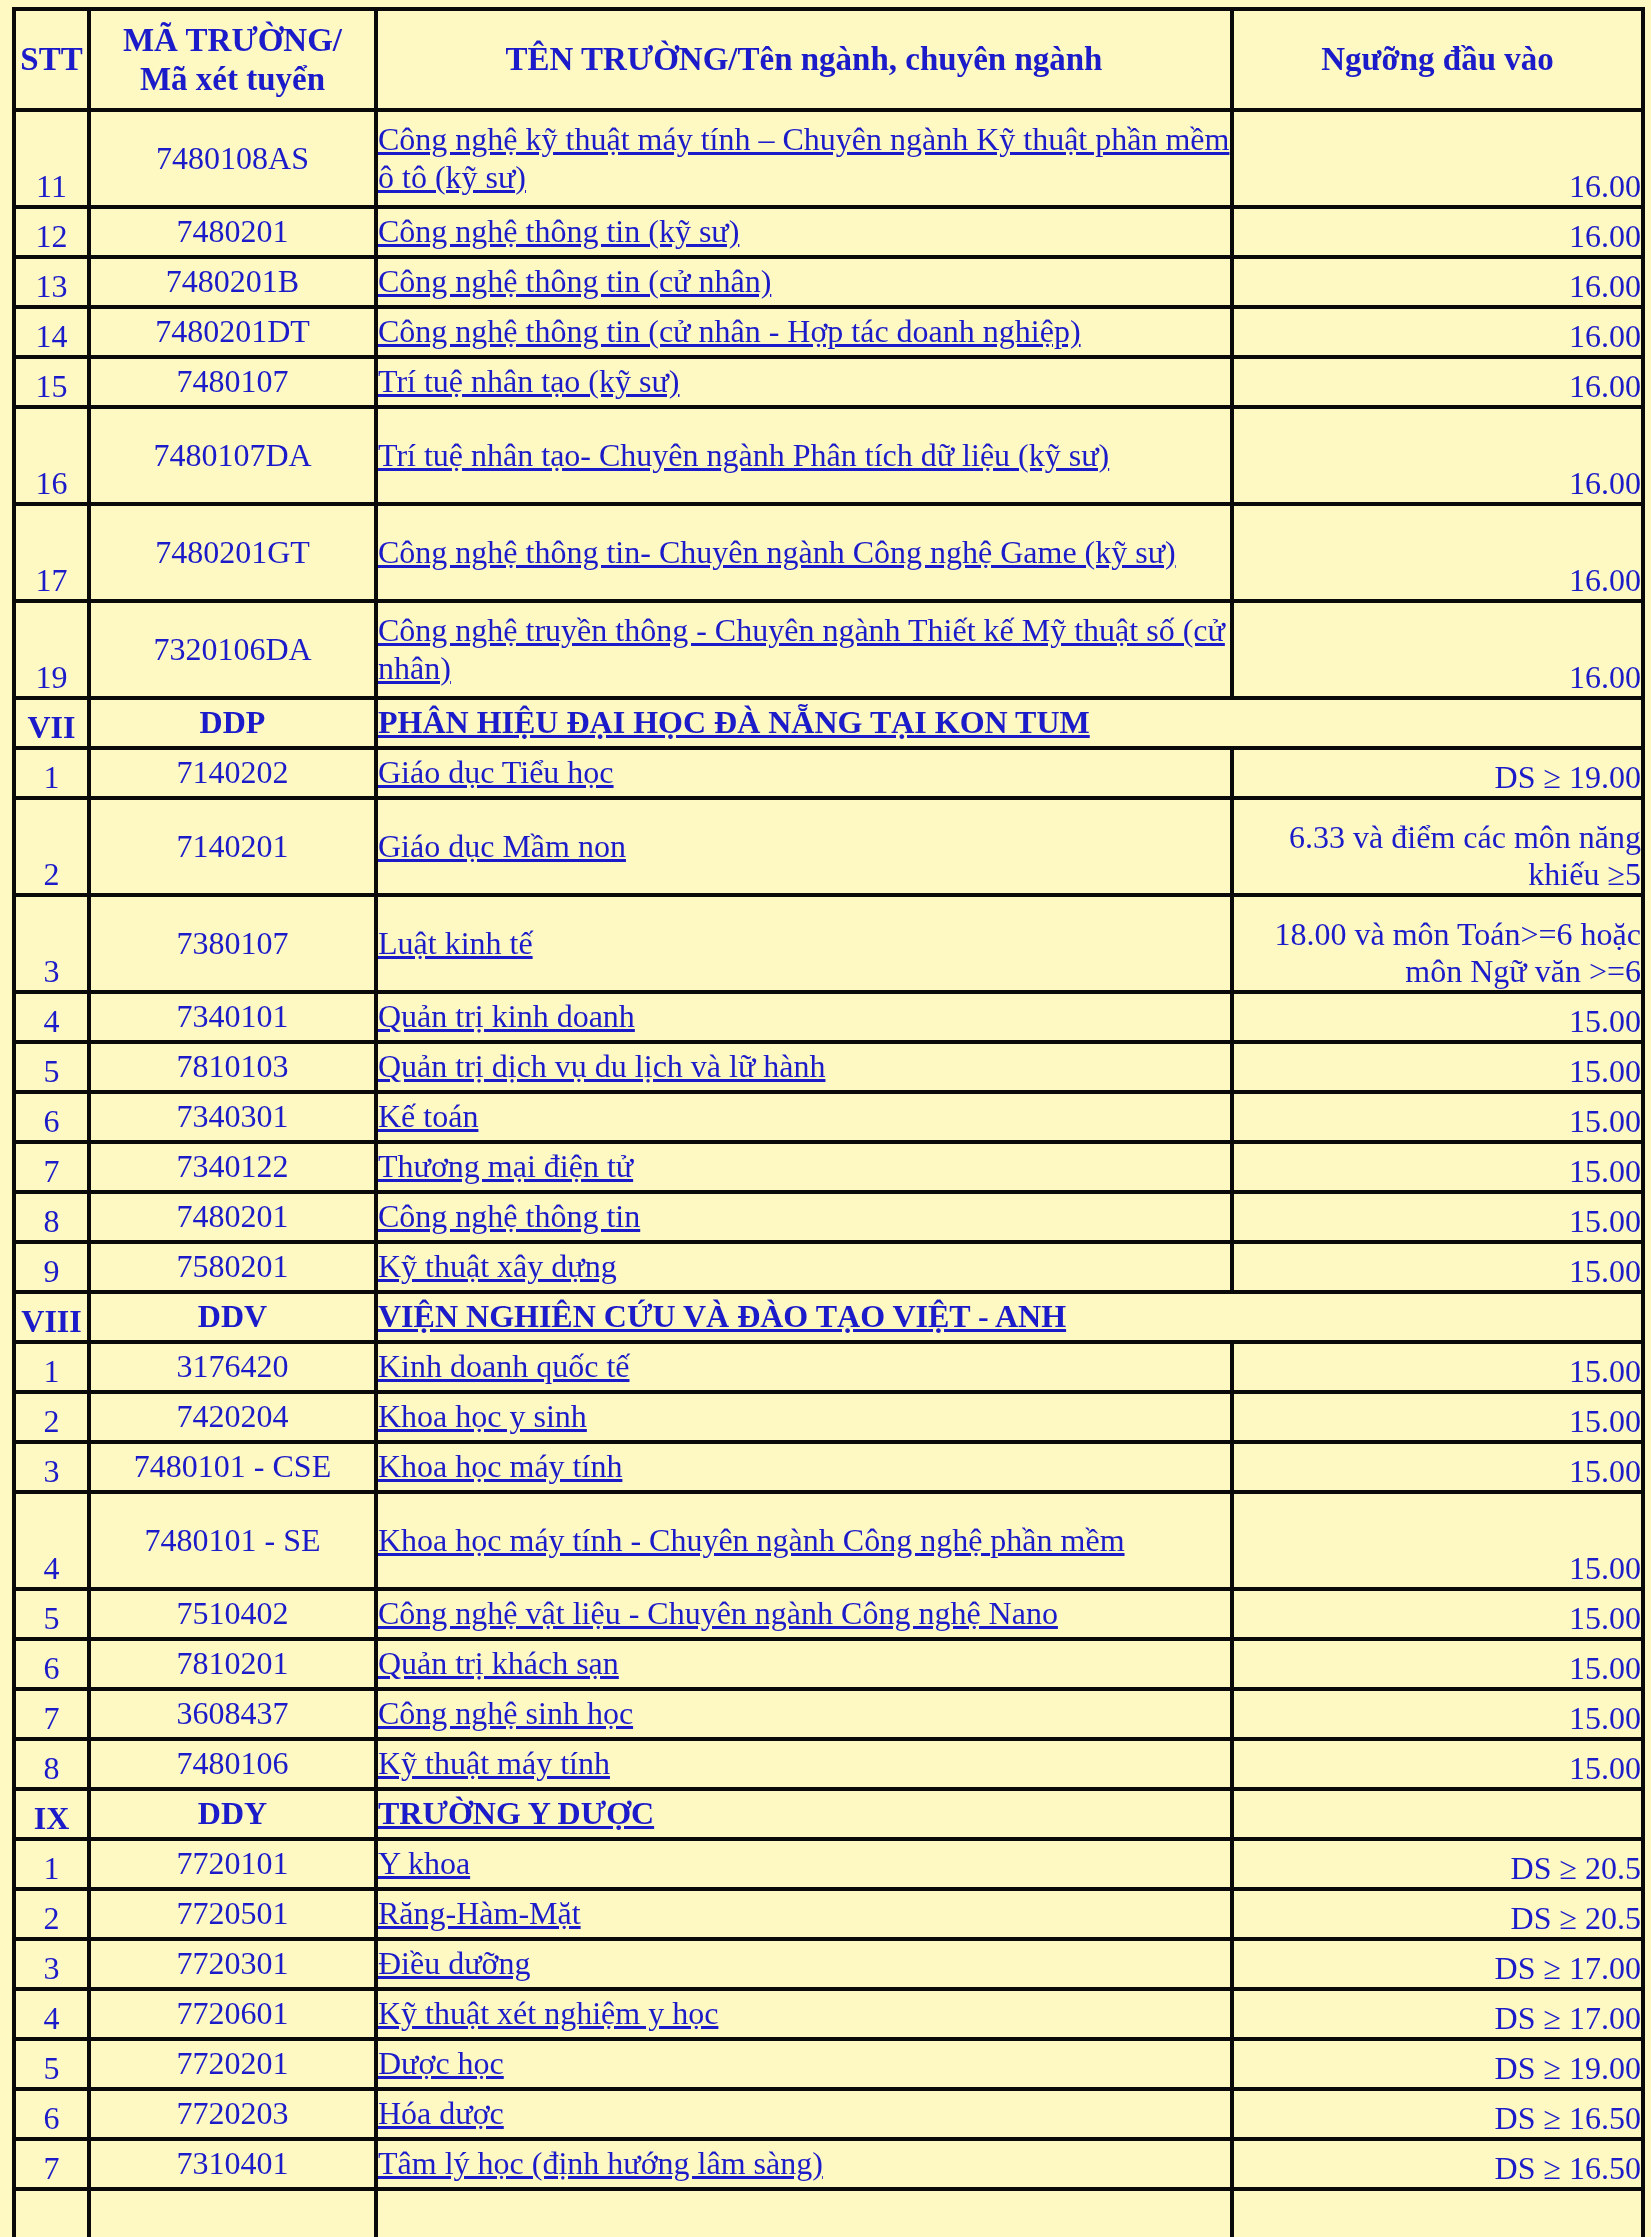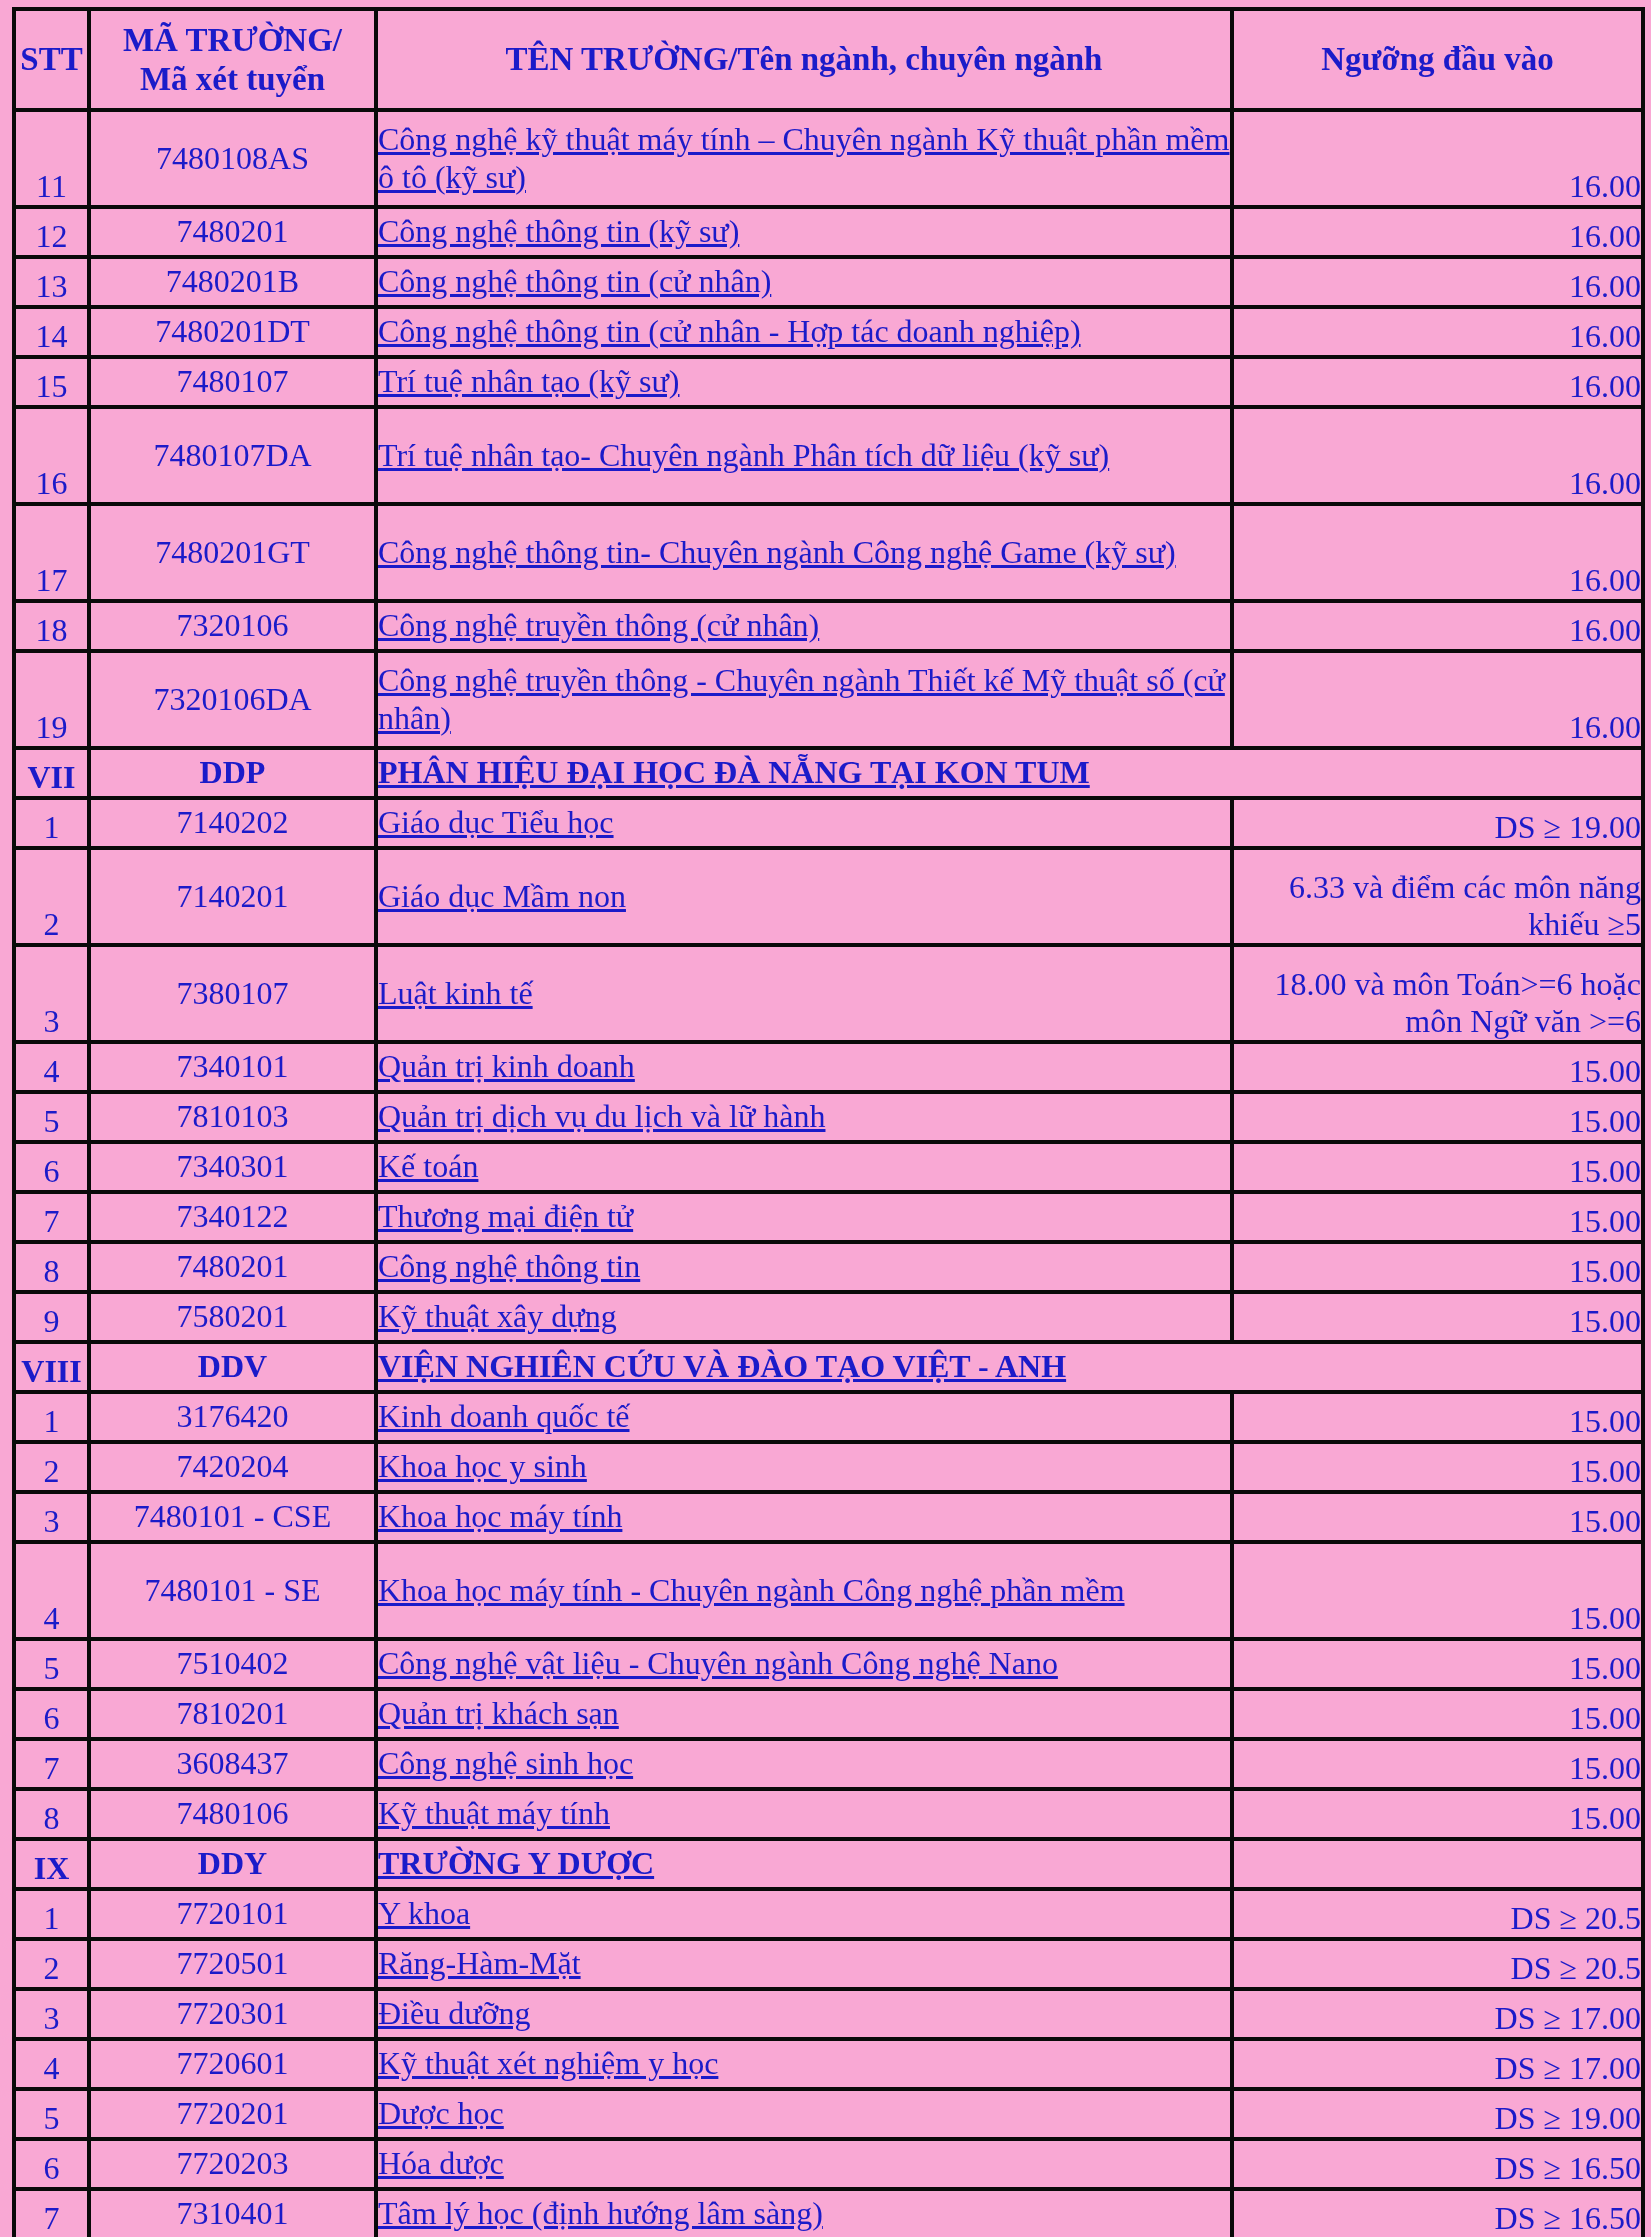--- a/index.html
+++ b/index.html
@@ -1,20 +1,20 @@
 <!DOCTYPE html>
 <html style="font-size:14px"><head>
 <meta charset="utf-8">
 <style>
   html, body { margin: 0; padding: 0; background: #ffffff; }
   #page {
     position: relative;
     width: 1651px;
     height: 2238px;
-    background: #f9a8d4;
+    background: #fef9c3;
     overflow: hidden;
     font-family: "Liberation Serif", "DejaVu Serif", serif;
   }
   table#score-table {
     position: absolute;
     left: 12px;
     top: 7px;
     width: 1629px;
     border-collapse: collapse;
     table-layout: fixed;
@@ -129,26 +129,20 @@
           <td class="cell-code">7480107DA</td>
           <td class="cell-name">Trí tuệ nhân tạo- Chuyên ngành Phân tích dữ liệu (kỹ sư)</td>
           <td class="cell-threshold">16.00</td>
         </tr>
         <tr class="row-tall">
           <td class="cell-stt">17</td>
           <td class="cell-code">7480201GT</td>
           <td class="cell-name">Công nghệ thông tin- Chuyên ngành Công nghệ Game (kỹ sư)</td>
           <td class="cell-threshold">16.00</td>
         </tr>
-        <tr class="row-normal">
-          <td class="cell-stt">18</td>
-          <td class="cell-code">7320106</td>
-          <td class="cell-name">Công nghệ truyền thông (cử nhân)</td>
-          <td class="cell-threshold">16.00</td>
-        </tr>
         <tr class="row-tall">
           <td class="cell-stt">19</td>
           <td class="cell-code">7320106DA</td>
           <td class="cell-name">Công nghệ truyền thông - Chuyên ngành Thiết kế Mỹ thuật số (cử nhân)</td>
           <td class="cell-threshold">16.00</td>
         </tr>
         <tr class="row-normal row-section">
           <td class="cell-stt">VII</td>
           <td class="cell-code">DDP</td>
           <td class="cell-name" colspan="2">PHÂN HIỆU ĐẠI HỌC ĐÀ NẴNG TẠI KON TUM</td>

